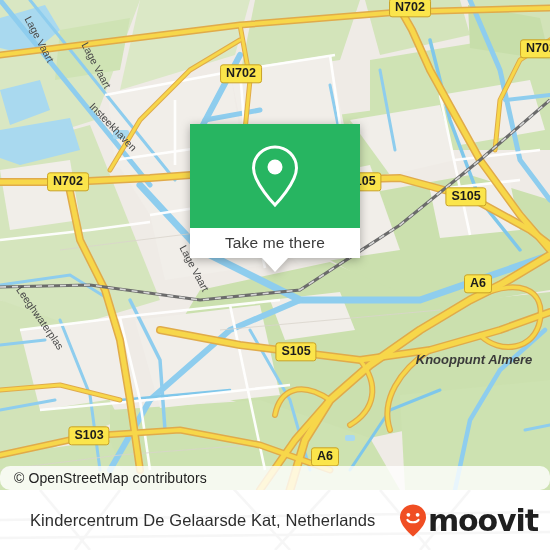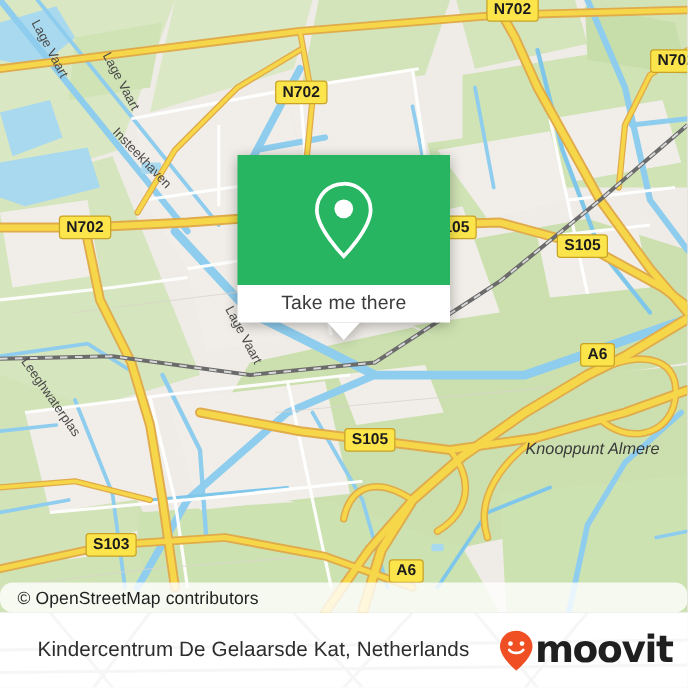--- a/index.html
+++ b/index.html
@@ -291,21 +291,21 @@
         <div class="shield" style="left: 241px; top: 74px;">N702</div>
         <div class="shield" style="left: 68px; top: 182px;">N702</div>
         <div class="shield" style="left: 361px; top: 182px;">S105</div>
         <div class="shield" style="left: 466px; top: 197px;">S105</div>
         <div class="shield" style="left: 478px; top: 284px;">A6</div>
         <div class="shield" style="left: 296px; top: 352px;">S105</div>
         <div class="shield" style="left: 89px; top: 436px;">S103</div>
         <div class="shield" style="left: 325px; top: 457px;">A6</div>
       </div>
     <div id="placelabels">
-        <div class="placelabel" style="left: 474px; top: 359px;">Knooppunt Almere</div>
+        <div class="placelabel" style="left: 474px; top: 359px; font-weight: bold;">Knooppunt Almere</div>
       </div>
     <div id="waterlabels">
         <div class="waterlabel" style="left: 33px; top: 14px; transform: rotate(62deg);">Lage Vaart</div>
         <div class="waterlabel" style="left: 90px; top: 40px; transform: rotate(62deg);">Lage Vaart</div>
         <div class="waterlabel" style="left: 96px; top: 100px; transform: rotate(46deg);">Insteekhaven</div>
         <div class="waterlabel" style="left: 188px; top: 243px; transform: rotate(62deg);">Lage Vaart</div>
         <div class="waterlabel" style="left: 24px; top: 284px; transform: rotate(55deg);">Leeghwaterplas</div>
       </div>
 
     <div id="attrib">

